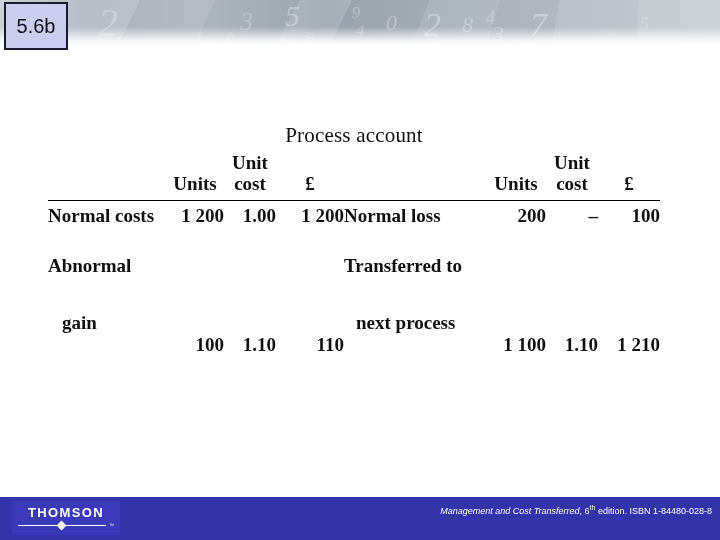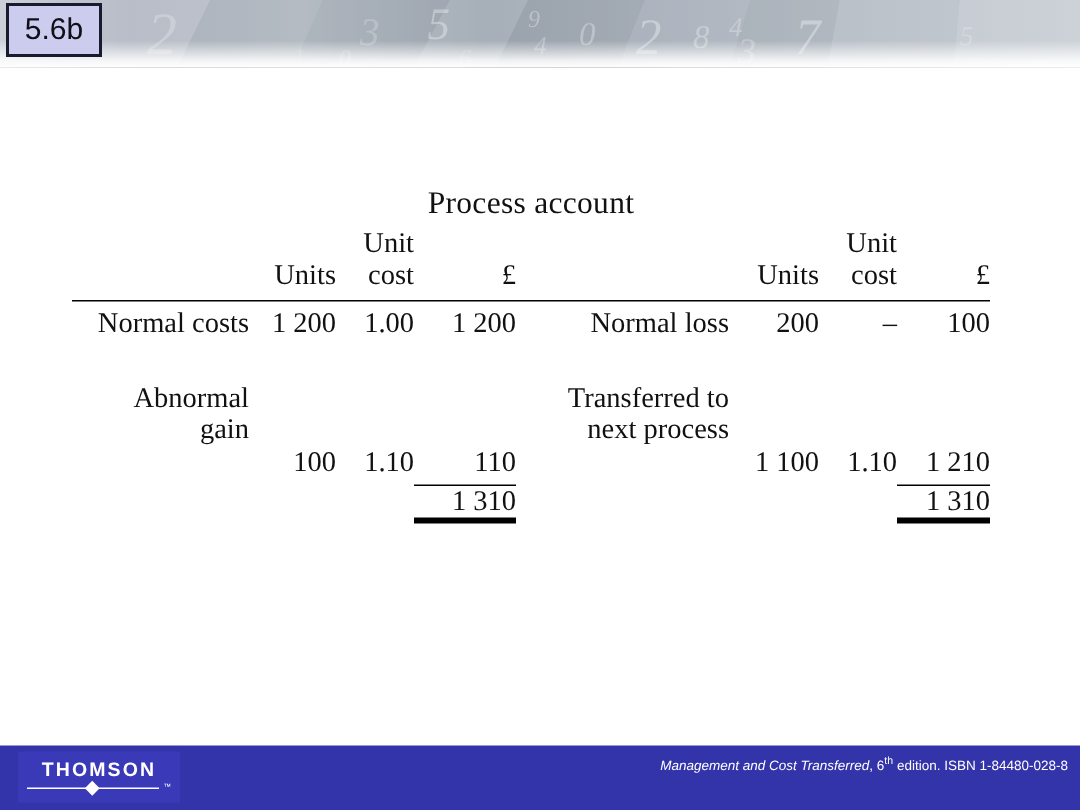--- a/index.html
+++ b/index.html
@@ -41,21 +41,21 @@
     height: 18px;
     background: linear-gradient(180deg, rgba(255,255,255,0) 0%, rgba(255,255,255,0.85) 75%, #ffffff 100%);
   }
 
   
   #slide-badge {
     position: absolute;
     left: 4px;
     top: 2px;
     width: 64px;
-    height: 36px;
+    height: 48px;
     background: #ccccee;
     border: 2px solid #1a1a2e;
     box-sizing: border-box;
     display: flex;
     align-items: center;
     justify-content: center;
     font-family: "Liberation Sans", sans-serif;
     font-size: 20px;
     color: #101018;
     z-index: 4;
@@ -90,23 +90,22 @@
 
   table.ledger {
     border-collapse: collapse;
     width: 612px;
     font-size: 19px;
     color: #111111;
   }
   table.ledger td, table.ledger th {
     padding: 0;
     vertical-align: bottom;
-    font-weight: normal;
+    font-weight: bold;
     line-height: 1.12;
-    text-align: right;
   }
 
   
   .c-desc-l { width: 118px; text-align: left;   padding-right: 4px;}
   .c-units-l{ width: 58px;  text-align: right;  padding-right: 3px;}
   .c-cost-l { width: 52px;  text-align: right;  padding-right: 3px;}
   .c-amt-l  { width: 68px;  text-align: right;  padding-right: 10px;}
   
   .c-desc-r { width: 142px; text-align: left;   padding-left: 4px; padding-right: 4px;}
   .c-units-r{ width: 60px;  text-align: right;  padding-right: 3px;}
@@ -124,21 +123,21 @@
     height: 3px;
     font-size: 0;
     line-height: 0;
   }
 
   .row-gap td { height: 8px; font-size: 0; line-height: 0; }
   .row-gap-sm td { height: 4px; font-size: 0; line-height: 0; }
 
   
   .desc-2line { white-space: pre-line; line-height: 1.15; }
-  .desc-2line .l2 { display: block; padding-left: 14px; }
+  .desc-2line .l2 { display: block; padding-left: 14px; margin-top: 36px; }
   .desc-2line-r .l2 { display: block; padding-left: 12px; }
 
   
   td.total-cell {
     text-align: right;
     border-top: 1.5px solid #000000;
     border-bottom: 4px solid #000000;
     padding-top: 1px;
     padding-bottom: 1px;
   }
@@ -342,31 +341,20 @@
           </td>
           <td class="c-units-r">1 100</td>
           <td class="c-cost-r">1.10</td>
           <td class="c-amt-r">1 210</td>
         </tr>
 
         <tr class="row-gap-sm">
           <td colspan="8"></td>
         </tr>
 
-        <tr>
-          <td class="c-desc-l"></td>
-          <td class="c-units-l"></td>
-          <td class="c-cost-l"></td>
-          <td class="c-amt-l total-cell">1 310</td>
-
-          <td class="c-desc-r"></td>
-          <td class="c-units-r"></td>
-          <td class="c-cost-r"></td>
-          <td class="c-amt-r total-cell">1 310</td>
-        </tr>
 
       </tbody>
     </table>
   </div>
 </div>
 
 <div id="footer">
 
   <div id="thomson-logo">
     <div id="thomson-word">THOMSON</div>

